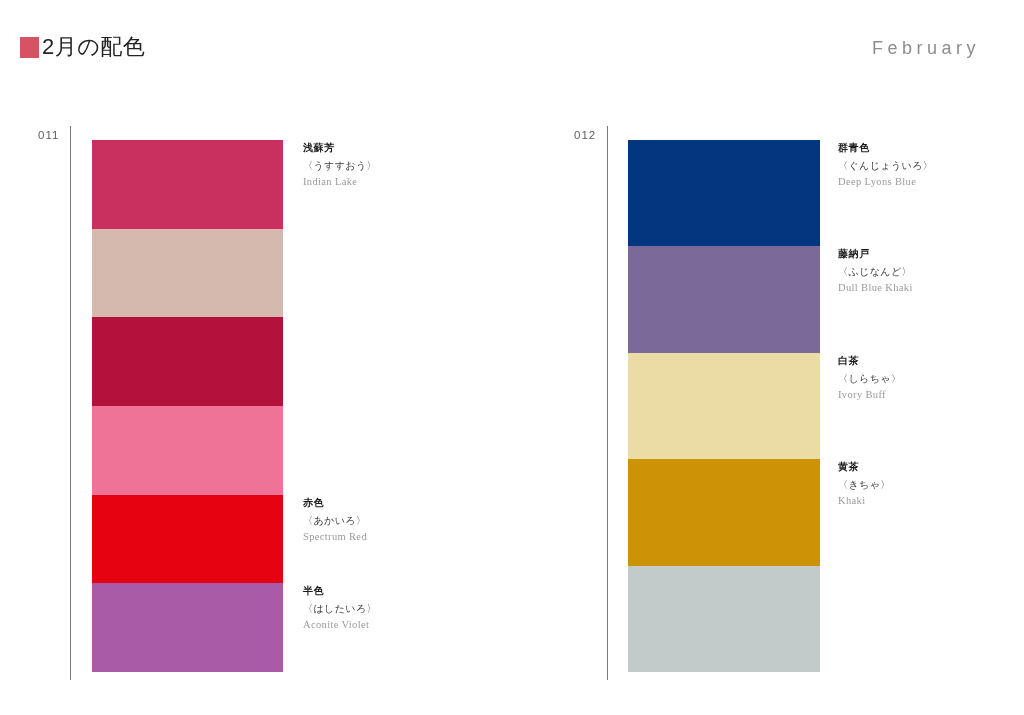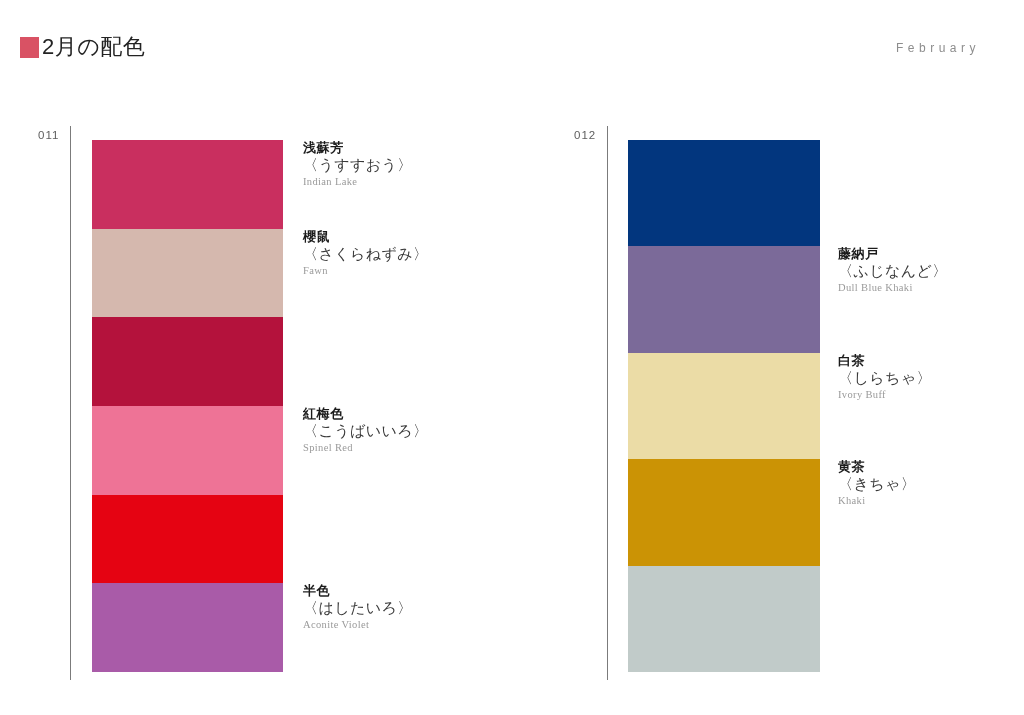--- a/index.html
+++ b/index.html
@@ -17,46 +17,46 @@
     position:absolute;left:20px;top:37px;width:19px;height:21px;
     background:#D95264;
   }
   .month-title{
     position:absolute;left:42px;top:32px;
     font-size:22px;color:#232323;letter-spacing:0.5px;line-height:30px;
     font-weight:400;white-space:nowrap;
   }
   .month-en{
     position:absolute;right:44px;top:38px;
-    font-size:12px;color:#8d8d8d;letter-spacing:4.5px;
+    font-size:18px;color:#8d8d8d;letter-spacing:4.5px;
     line-height:20px;white-space:nowrap;
   }
 
   
   .page{position:absolute;top:12px;height:715px;margin-top:40px;}
   .page-left{left:0;width:512px;}
   .page-right{left:512px;width:512px;}
 
   .index-num{
     position:absolute;font-size:11.5px;color:#5e5e5e;
     letter-spacing:1px;line-height:14px;white-space:nowrap;
   }
   .index-rule{position:absolute;width:1px;background:#7b7b7b;}
 
   .swatch-col{position:absolute;}
   .swatch{width:100%;display:block;}
 
   .label{position:absolute;white-space:nowrap;}
   .label .jp{
-    font-size:13px;color:#1b1b1b;font-weight:700;
+    font-size:10px;color:#1b1b1b;font-weight:700;
     line-height:19px;letter-spacing:0.6px;
     font-family:"DejaVu Sans","Liberation Sans",sans-serif;
   }
   .label .kana{
-    font-size:15px;color:#3a3a3a;line-height:17px;letter-spacing:0.4px;
+    font-size:10px;color:#3a3a3a;line-height:17px;letter-spacing:0.4px;
     font-family:"DejaVu Sans","Liberation Sans",sans-serif;
   }
   .label .en{
     font-size:10.5px;color:#9a9a9a;line-height:16px;letter-spacing:0.35px;
     font-family:"Liberation Serif","DejaVu Serif",serif;
   }
 
   .folio{
     position:absolute;bottom:20px;
     font-family:"Liberation Serif","DejaVu Serif",serif;
@@ -88,29 +88,24 @@
         <div class="swatch" style="height: 88.6667px; background: rgb(229, 3, 18);"></div>
         <div class="swatch" style="height: 88.6667px; background: rgb(169, 91, 168);"></div>
       </div>
 
     <div class="folio folio-left">36</div>
   <div class="label" style="left: 303px; top: 86px;">
         <div class="jp">浅蘇芳</div>
         <div class="kana">〈うすすおう〉</div>
         <div class="en">Indian Lake</div>
       </div>
-      <div class="label" style="left: 303px; top: 174.667px;">
-        <div class="jp">櫻鼠</div>
-        <div class="kana">〈さくらねずみ〉</div>
-        <div class="en">Fawn</div>
-      </div>
-      <div class="label" style="left: 303px; top: 352px;">
-        <div class="jp">紅梅色</div>
-        <div class="kana">〈こうばいいろ〉</div>
-        <div class="en">Spinel Red</div>
+      <div class="label" style="left: 303px; top: 440.667px;">
+        <div class="jp">赤色</div>
+        <div class="kana">〈あかいろ〉</div>
+        <div class="en">Spectrum Red</div>
       </div>
       <div class="label" style="left: 303px; top: 529.333px;">
         <div class="jp">半色</div>
         <div class="kana">〈はしたいろ〉</div>
         <div class="en">Aconite Violet</div>
       </div>
     </div>
 
   <div class="page page-right">
     <div class="index-num" style="left:62px;top:76px;">012</div>
@@ -118,20 +113,25 @@
 
     <div class="swatch-col" style="left:116px;top:88px;width:192px;">
         <div class="swatch" style="height: 106.4px; background: rgb(2, 54, 126);"></div>
         <div class="swatch" style="height: 106.4px; background: rgb(123, 106, 153);"></div>
         <div class="swatch" style="height: 106.4px; background: rgb(235, 220, 166);"></div>
         <div class="swatch" style="height: 106.4px; background: rgb(203, 147, 5);"></div>
         <div class="swatch" style="height: 106.4px; background: rgb(193, 203, 201);"></div>
       </div>
 
     <div class="folio folio-right">37</div>
+  <div class="label" style="left: 326px; top: 86px;">
+        <div class="jp">群青色</div>
+        <div class="kana">〈ぐんじょういろ〉</div>
+        <div class="en">Deep Lyons Blue</div>
+      </div>
       <div class="label" style="left: 326px; top: 192.4px;">
         <div class="jp">藤納戸</div>
         <div class="kana">〈ふじなんど〉</div>
         <div class="en">Dull Blue Khaki</div>
       </div>
       <div class="label" style="left: 326px; top: 298.8px;">
         <div class="jp">白茶</div>
         <div class="kana">〈しらちゃ〉</div>
         <div class="en">Ivory Buff</div>
       </div>

